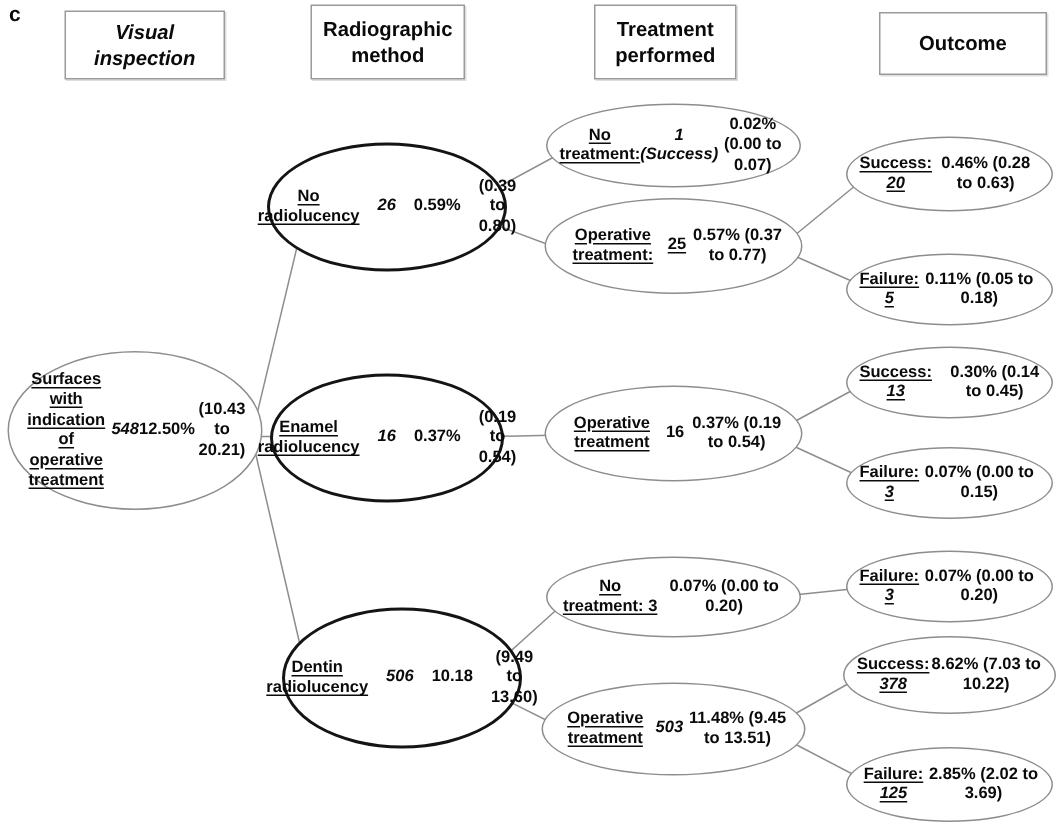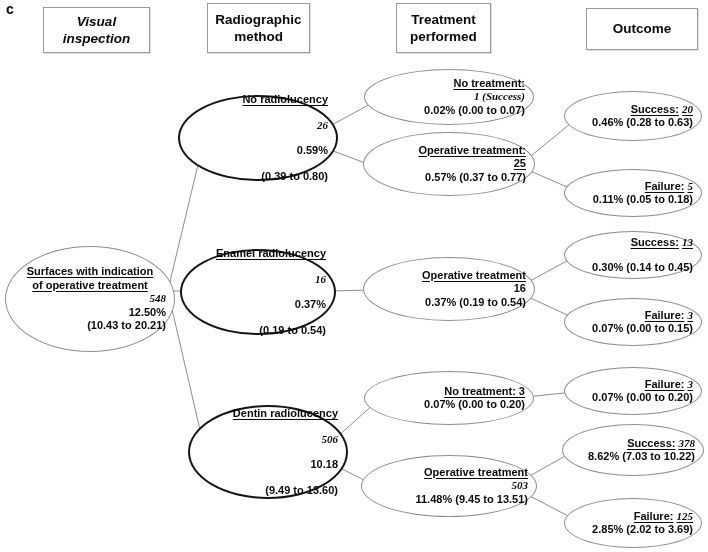--- a/index.html
+++ b/index.html
@@ -12,31 +12,31 @@
   }
   svg.wires{position:absolute; left:0; top:0; z-index:0;}
   .hdr{
     position:absolute; z-index:2; background:#fff; border:1px solid #9a9a9a;
     display:flex; align-items:center; justify-content:center; text-align:center;
     font-weight:700; font-size:13.5px; line-height:1.28; padding:2px 4px;
     box-sizing:border-box; box-shadow:1px 1px 0 rgba(160,160,160,.35);
   }
   .node{
     position:absolute; z-index:1; background:#fff; border-radius:50%;
-    display:flex; flex-direction:column; align-items:flex-end; justify-content:center;
+    display:flex; flex-direction:row; align-items:center; justify-content:center;
     text-align:center; font-weight:700; font-size:11px; line-height:13.5px;
     box-sizing:border-box; padding:2px 8px;
   }
   .thick{border:2.6px solid #141414;gap:12px;}
   .thin{border:1.2px solid #8d8d8d;}
   .u{text-decoration:underline; text-underline-offset:2px;}
-  .it{font-style:italic;font-family:Liberation Serif, serif;}
+  .it{font-style:italic;}
   .root-title{width:132px; margin:0 auto;}
   
-  #n-root{left:5px; top:246px; width:170px; height:106px;}
+  #n-root{left:5px; top:234px; width:170px; height:106px;}
   #n-norad{left:178px; top:95px; width:160px; height:86px;}
   #n-enamel{left:180px; top:249px; width:156px; height:86px;}
   #n-dentin{left:188px; top:405px; width:160px; height:94px;}
   #n-nt1{left:364px; top:69px; width:170px; height:56px;}
   #n-op25{left:363px; top:132px; width:172px; height:64px;}
   #n-op16{left:363px; top:257px; width:172px; height:64px;}
   #n-nt3{left:364px; top:371px; width:170px; height:54px;}
   #n-op503{left:361px; top:455px; width:176px; height:62px;}
   #n-s20{left:564px; top:91px; width:138px; height:50px;}
   #n-f5{left:564px; top:169px; width:138px; height:48px;}

